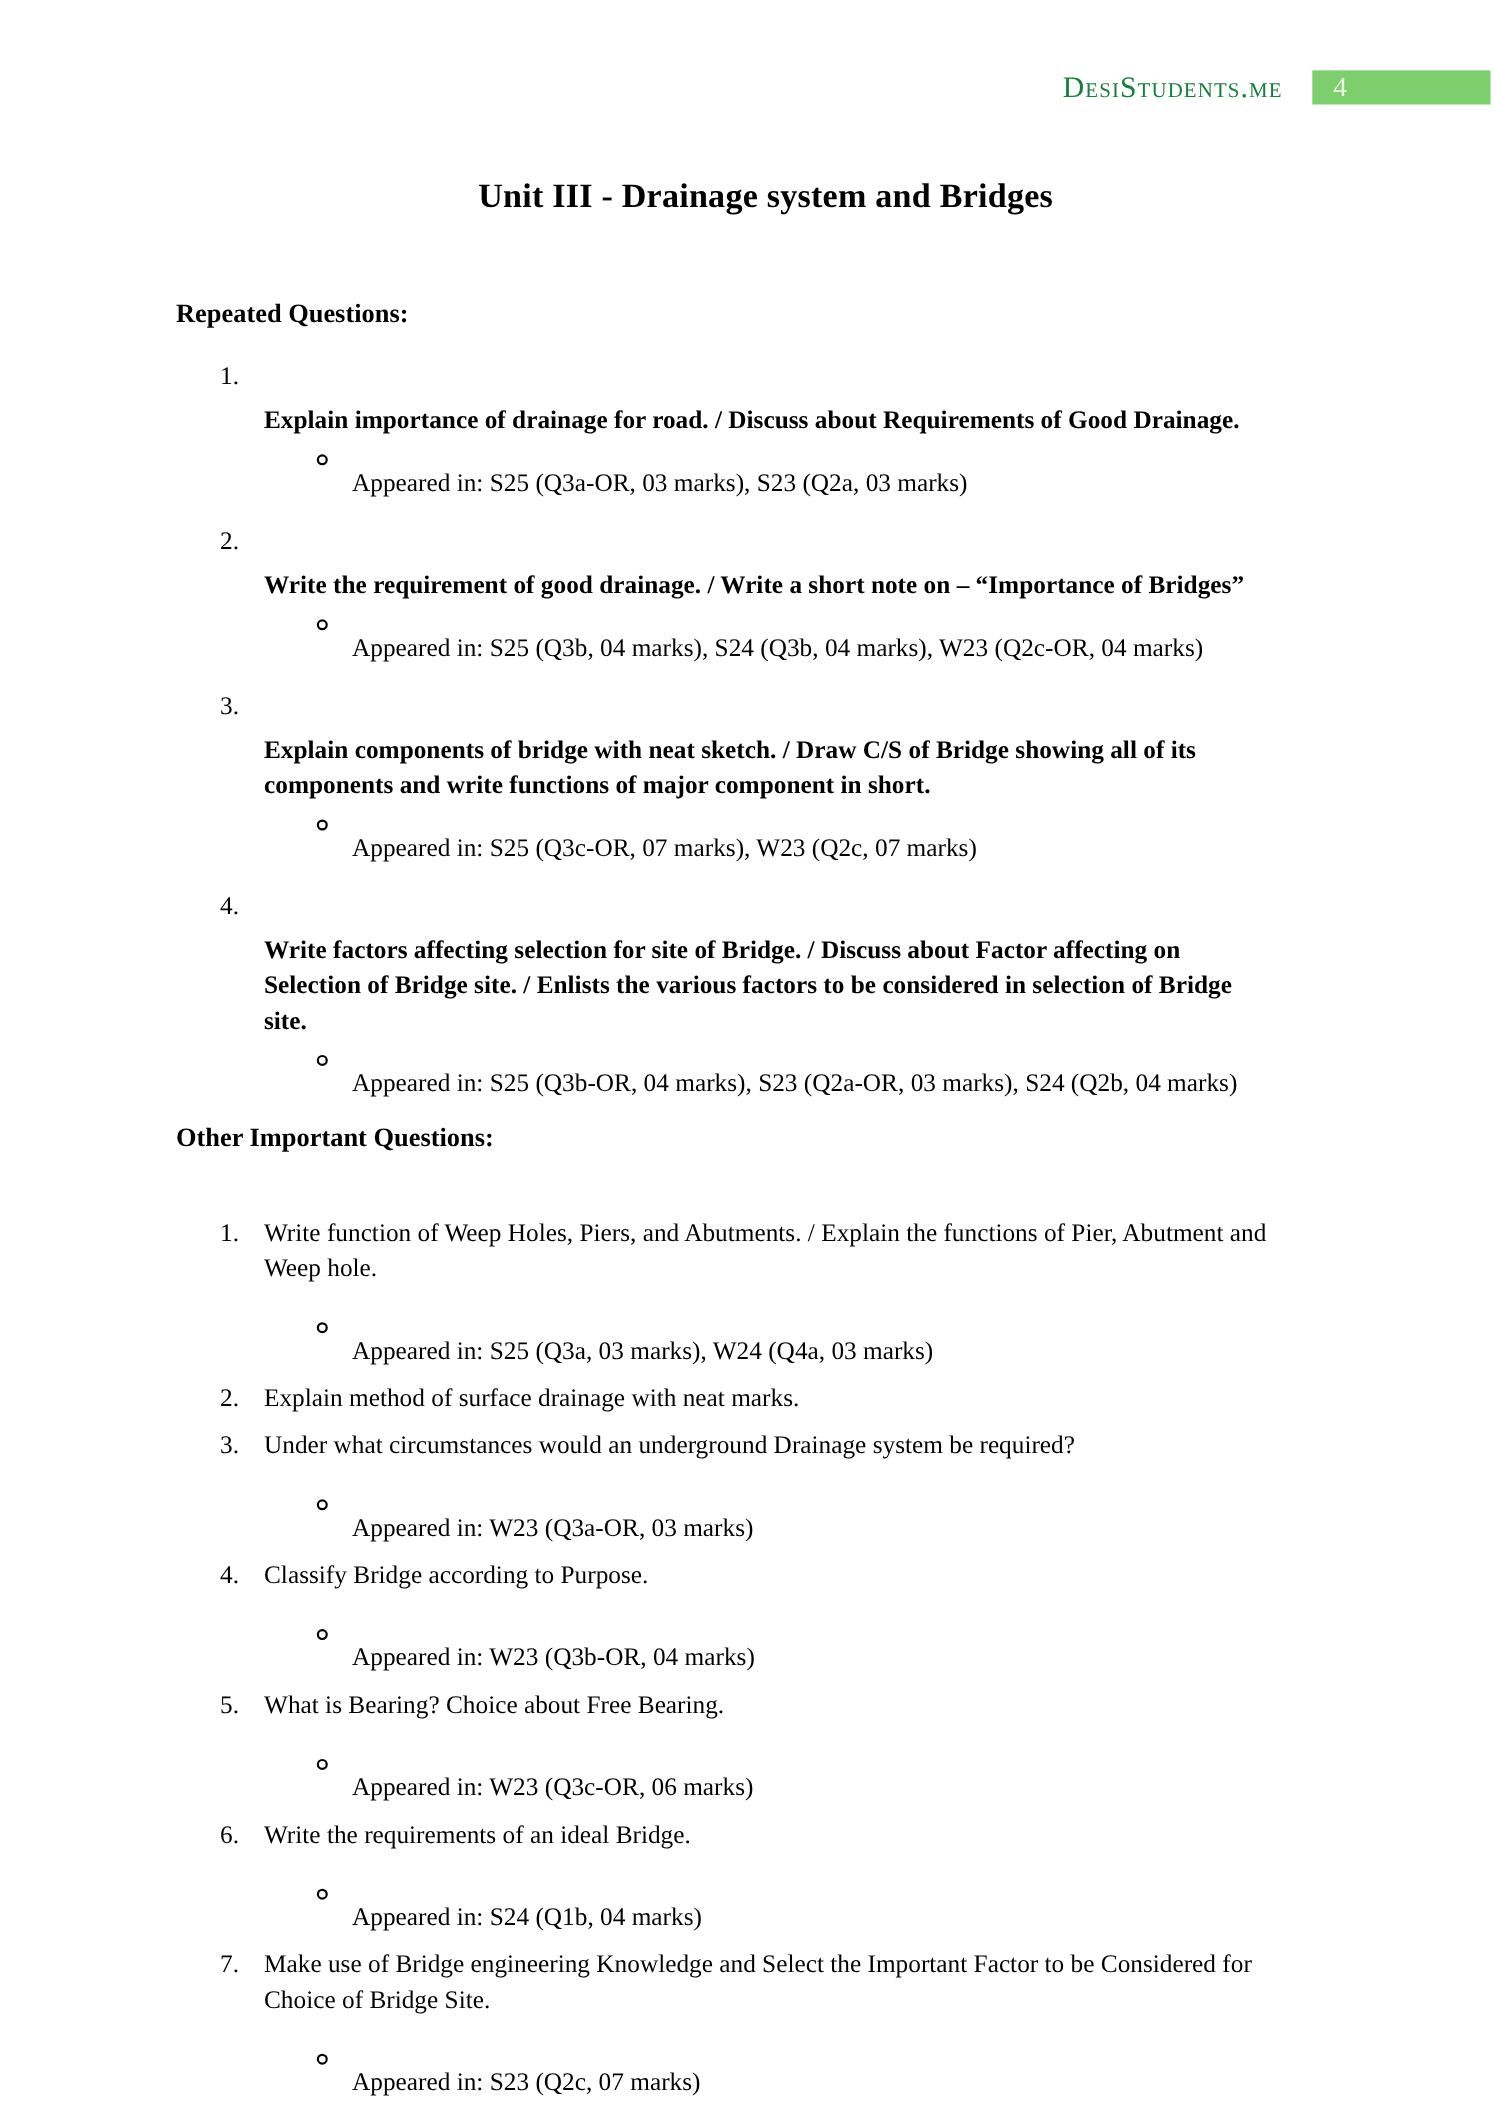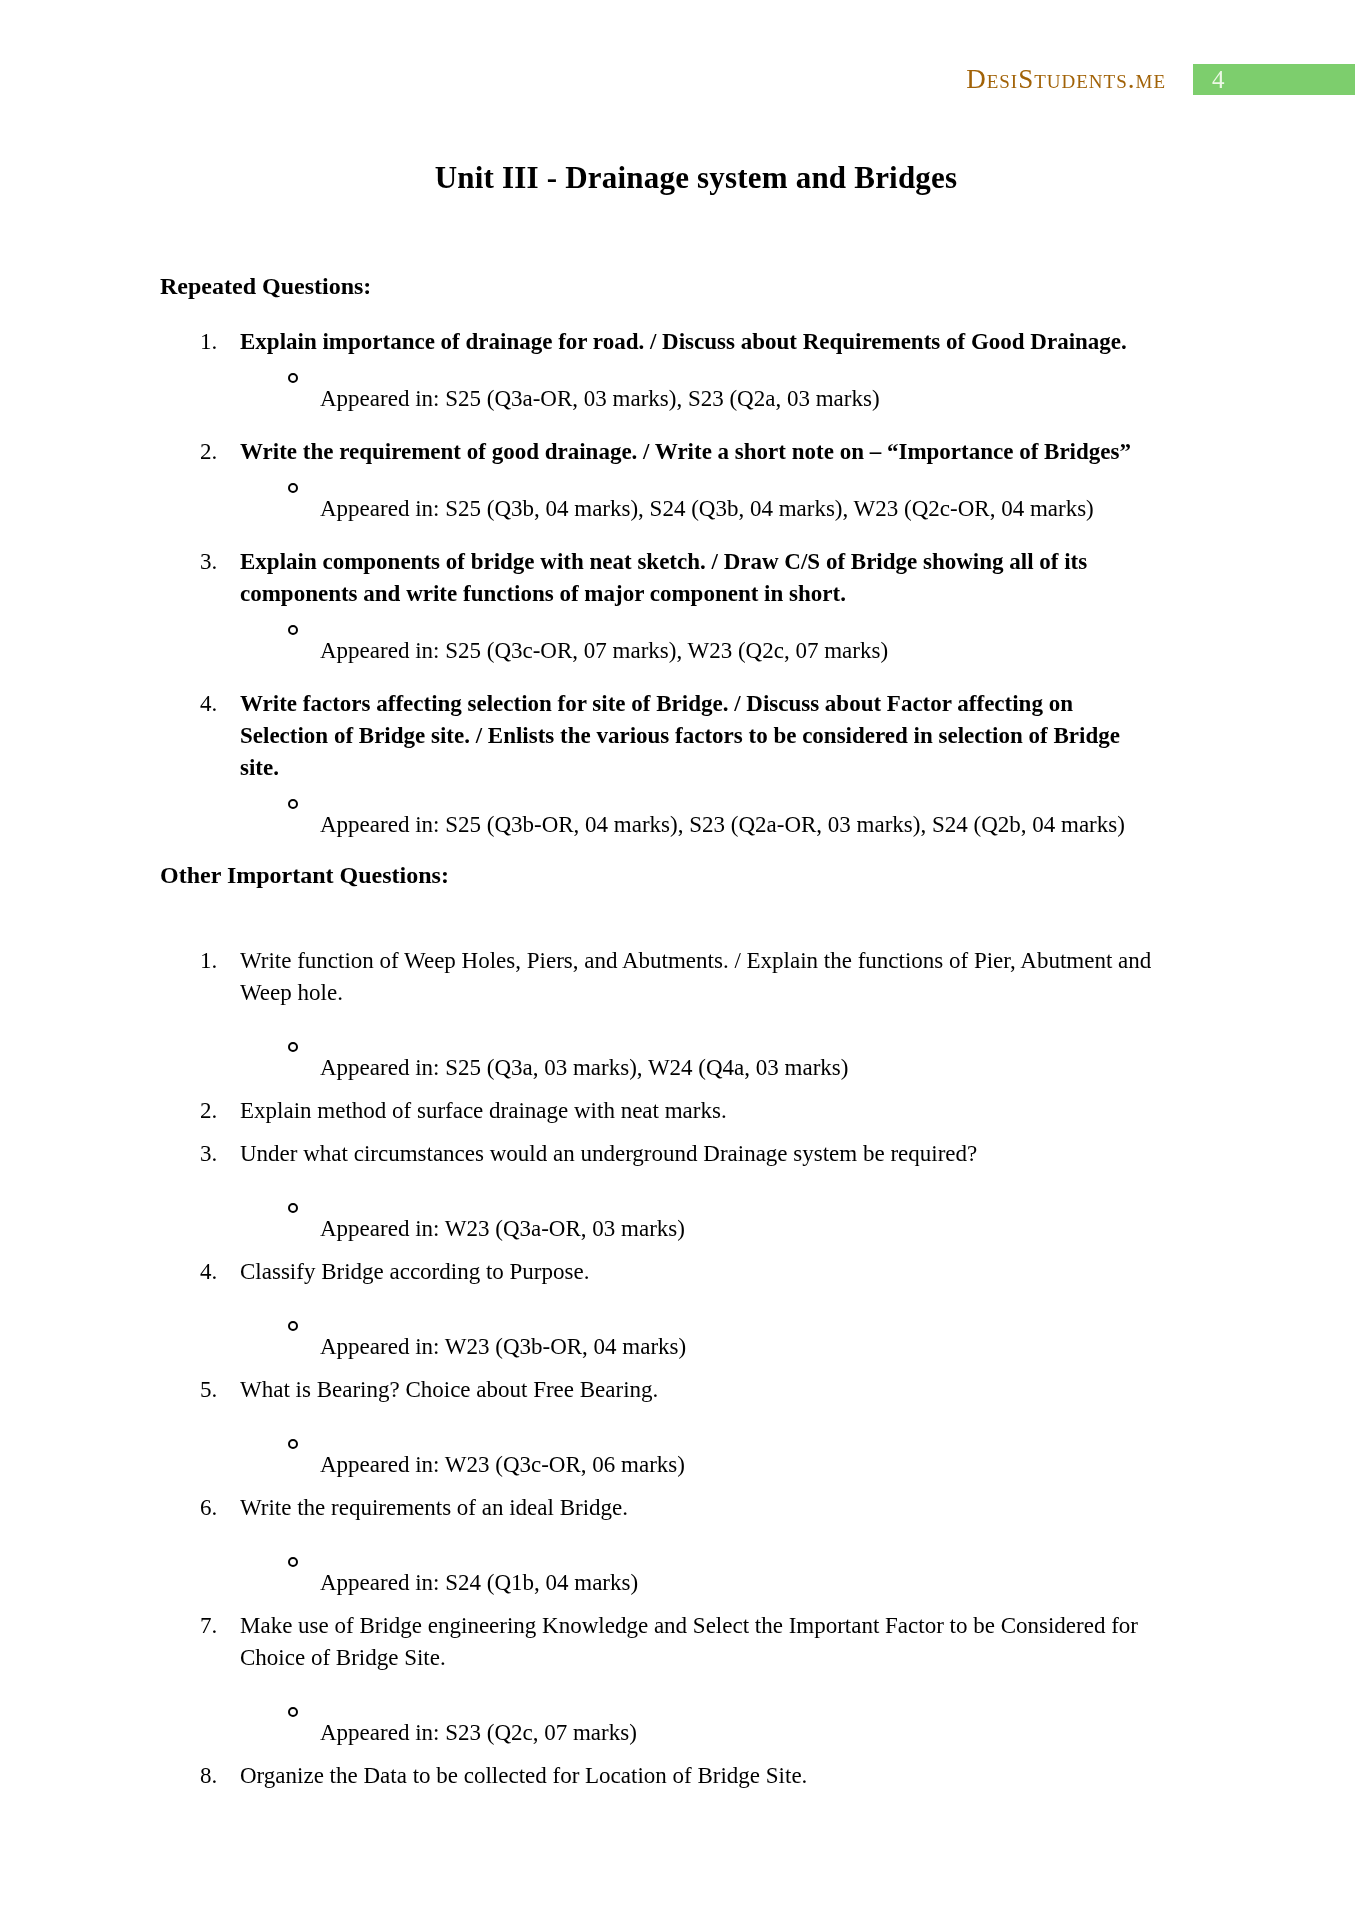--- a/index.html
+++ b/index.html
@@ -13,21 +13,21 @@
   }
 
   
   .header {
     position:absolute; top:64px; left:0; right:0;
     display:flex; justify-content:flex-end; align-items:center;
   }
   .site-name {
     font-variant:small-caps;
     font-size:27px; letter-spacing:1px;
-    color:#a16207;
+    color:#15803d;
     margin-right:27px;
   }
   .page-badge {
     width:143px; height:31px; margin-right:3px;
     background:#7dce6d;
     display:flex; align-items:center;
     padding-left:19px;
     font-size:25px; color:#edf8e6;
   }
 
@@ -51,21 +51,21 @@
   .item { }
   .q-row { display:flex; padding-left:40px; }
   .q-num {
     flex:0 0 40px;
     font-size:23px; line-height:32px;
   }
   .q-text {
     font-size:23px; line-height:32px;
     max-width:915px;
   }
-  .sec1 .q-text { font-weight:bold; }
+  .sec1 .q-text { font-weight:bold;margin-top:40px; }
 
   .appeared-row {
     display:flex; align-items:flex-start;
     padding-left:128px;
     flex-direction:column;
   }
   .sec1 .appeared-row { margin-top:4px; }
   .sec2 .appeared-row { margin-top:22px; }
   .circle-bullet {
     flex:0 0 10px;

